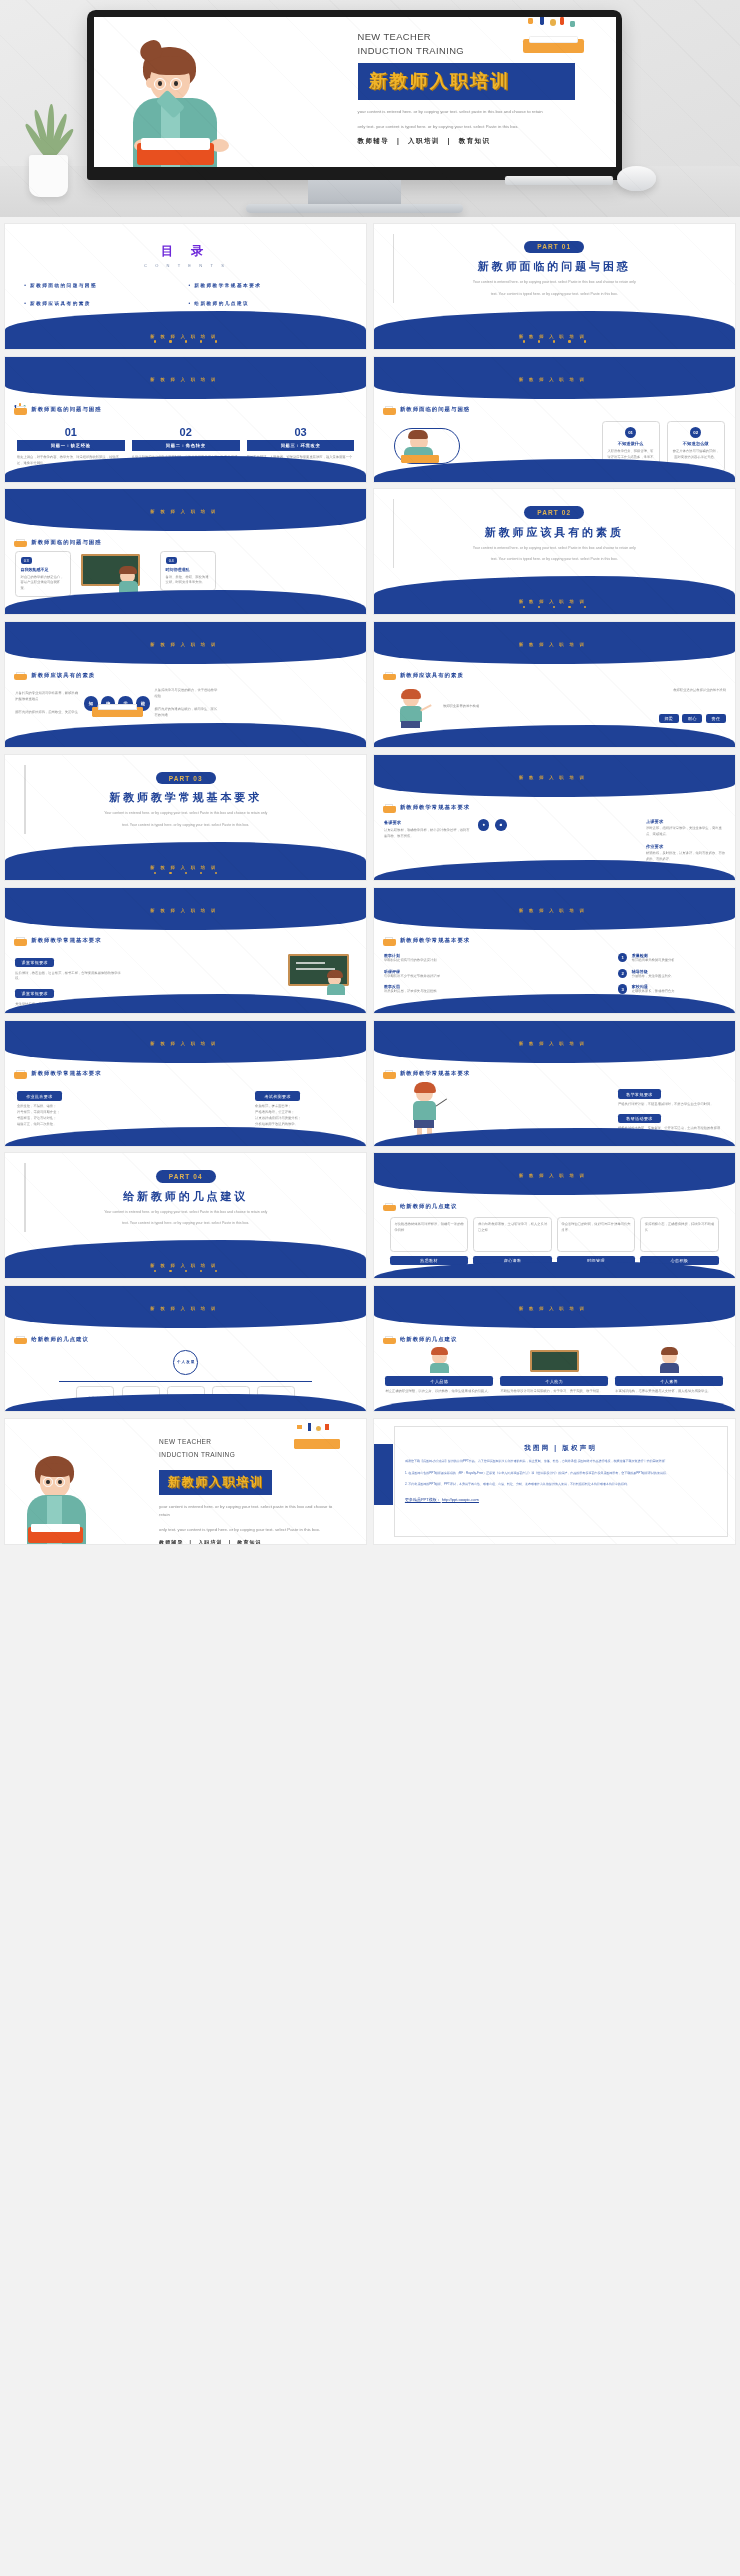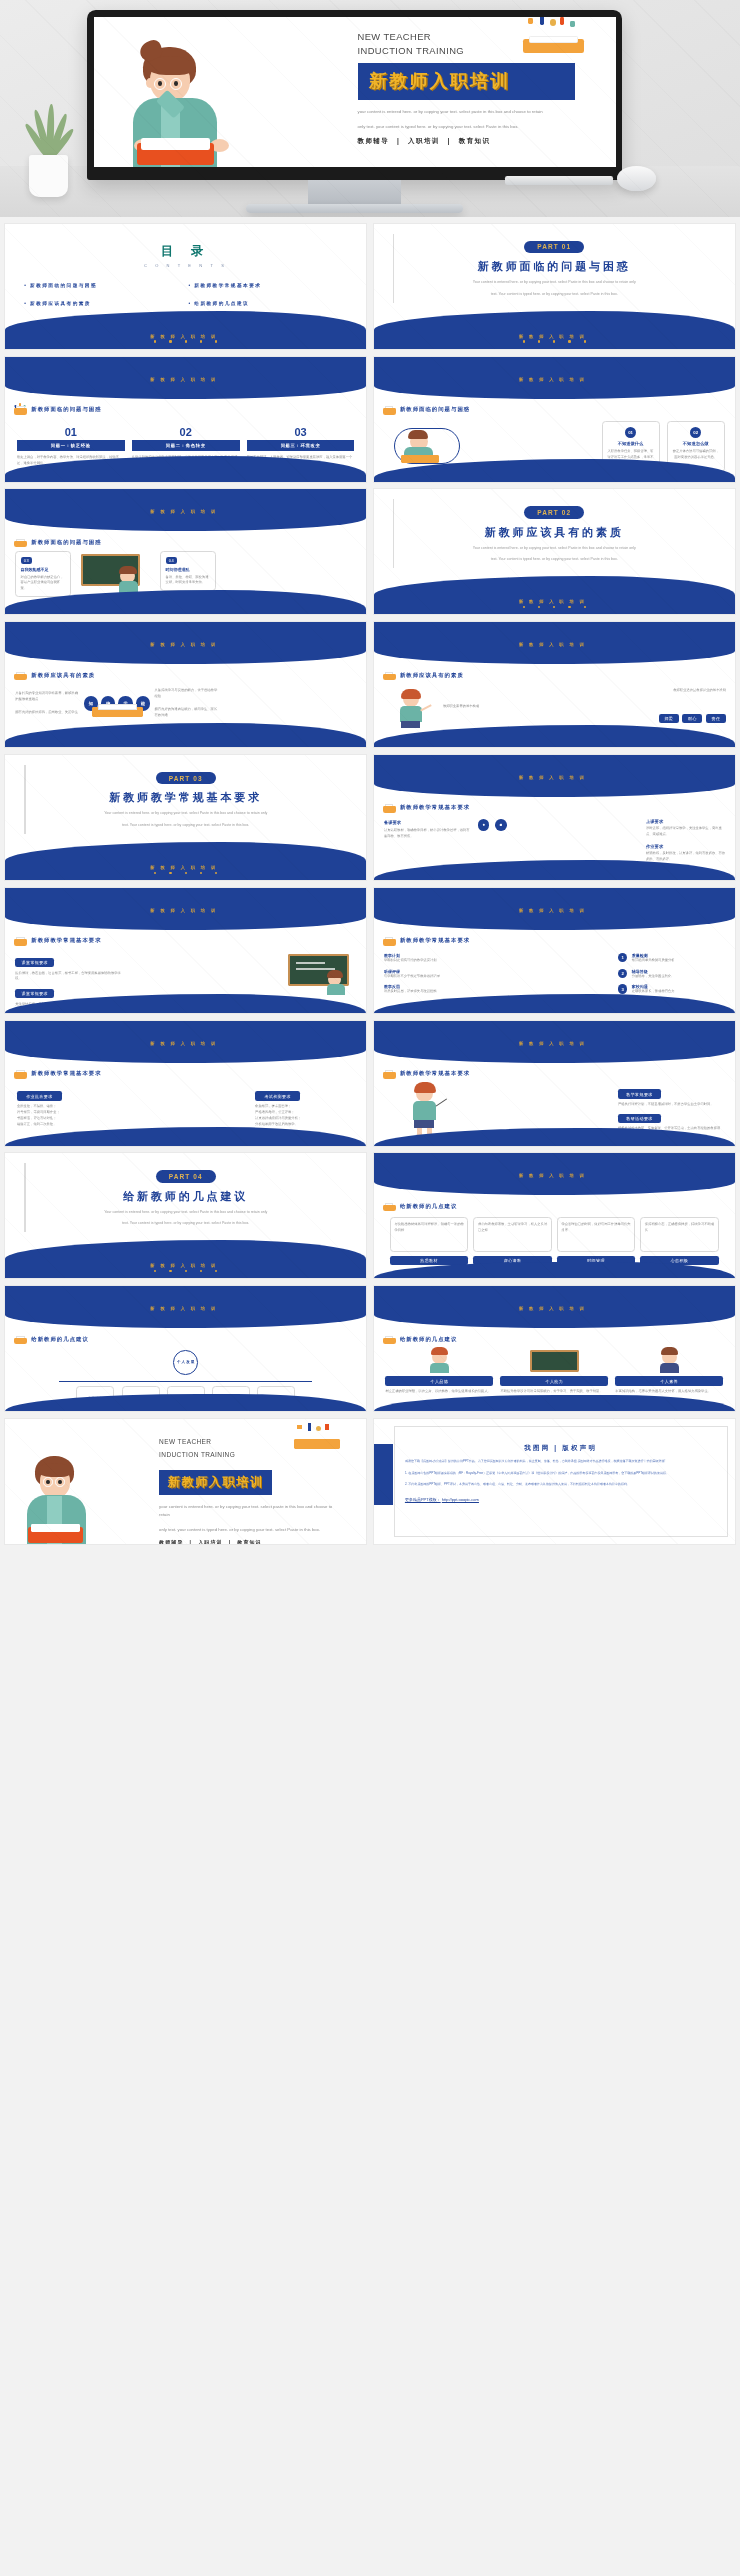--- a/index.html
+++ b/index.html
@@ -233,21 +233,21 @@
     </div>
 
     <div class="kbd"></div>
     <div class="mouse"></div>
     <div class="watermark"></div>
   </div>
 
   <div class="grid">
 
     <div class="slide">
-      <div style="text-align:center;margin-top:19px;font-size:12.3px;font-weight:bold;color:#0f766e;letter-spacing:7.2px;">目 录</div>
+      <div style="text-align:center;margin-top:19px;font-size:12.3px;font-weight:bold;color:#6d28d9;letter-spacing:7.2px;">目 录</div>
       <div style="text-align:center;margin-top:2.9px;font-size:4px;color:#7a8aa8;letter-spacing:3.6px;">C O N T E N T S</div>
       <div style="display:grid;grid-template-columns:1fr 1fr;gap:11.6px 5.8px;margin:14.5px 19px 0 19px;">
         <div style="font-size:4.7px;color:#1f4196;font-weight:bold;letter-spacing:1.4px;">• <span>新教师面临的问题与困惑</span></div>
         <div style="font-size:4.7px;color:#1f4196;font-weight:bold;letter-spacing:1.4px;">• <span>新教师教学常规基本要求</span></div>
         <div style="font-size:4.7px;color:#1f4196;font-weight:bold;letter-spacing:1.4px;">• <span>新教师应该具有的素质</span></div>
         <div style="font-size:4.7px;color:#1f4196;font-weight:bold;letter-spacing:1.4px;">• <span>给新教师的几点建议</span></div>
       </div>
       <div class="wave-bottom"></div>
       <div class="footer-cn">新教师入职培训</div>
       <div class="dots"><i></i><i></i><i></i><i></i><i></i></div>

